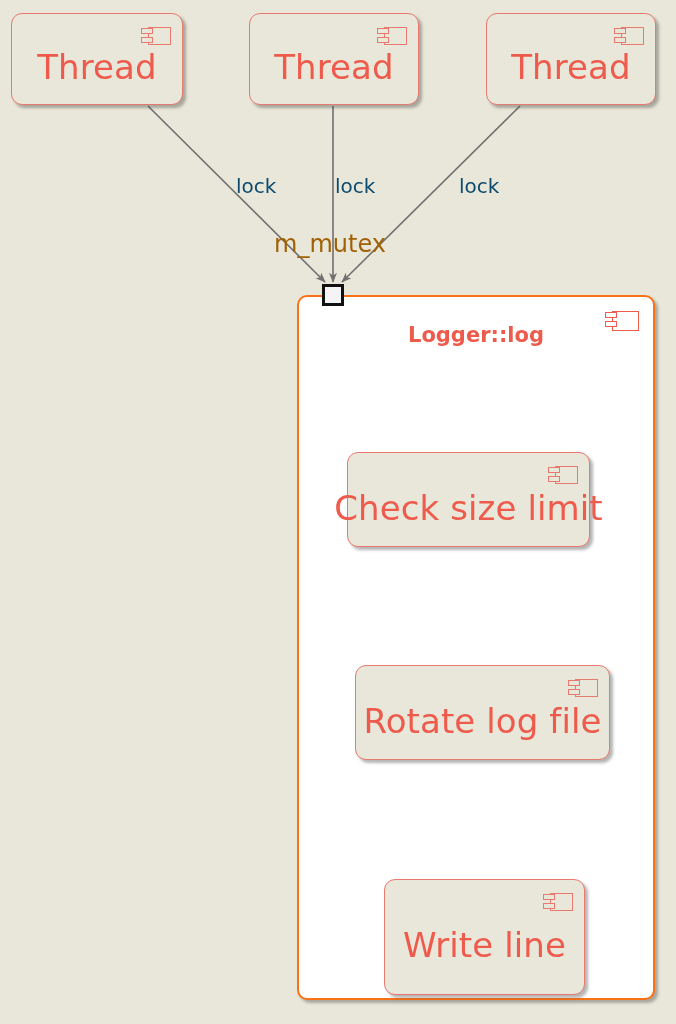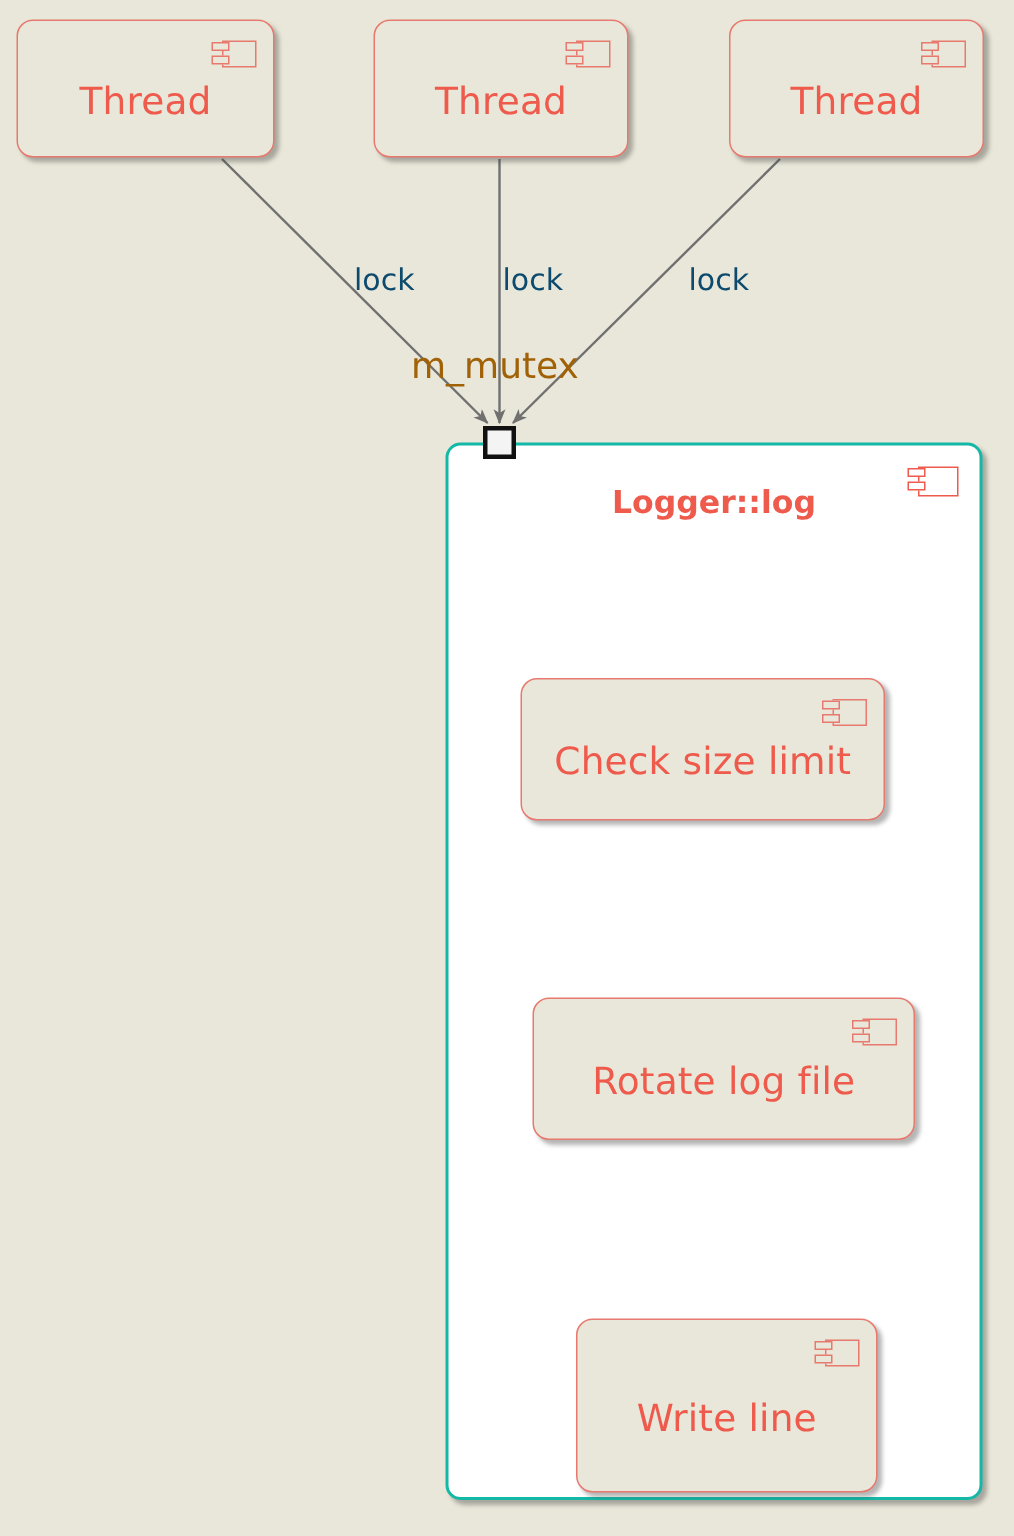--- a/index.html
+++ b/index.html
@@ -23,21 +23,21 @@
     border: 1.6px solid #E8796E;
     border-radius: 11px;
     background: #E9E7D9;
     box-shadow: 3px 3px 3px rgba(60,60,60,0.38);
     display: flex;
     align-items: center;
     justify-content: center;
   }
   .comp-label {
     color: #EE5A4C;
-    font-size: 25px;
+    font-size: 34px;
     line-height: 1;
     letter-spacing: .1px;
     white-space: nowrap;
     user-select: none;
     margin-top: 16px;
   }
 
   
   .comp-icon {
     position: absolute;
@@ -65,21 +65,21 @@
     box-sizing: border-box;
     background: #E9E7D9;
   }
   .comp-icon .ci-tab.t1 { top: 3px; }
   .comp-icon .ci-tab.t2 { top: 12px; }
 
   
   #logger-container {
     position: absolute;
     box-sizing: border-box;
-    border: 2px solid #14b8a6;
+    border: 2px solid #f97316;
     border-radius: 10px;
     background: #FFFFFF;
     box-shadow: 3px 3px 3px rgba(60,60,60,0.38);
   }
   #logger-container > .comp-icon { top: 12px; right: 14px; width: 34px; height: 24px; }
   #logger-container > .comp-icon .ci-body { border-color: #EE5A4C; }
   #logger-container > .comp-icon .ci-tab { border-color: #EE5A4C; background: #FFFFFF; }
 
   #logger-title {
     position: absolute;

